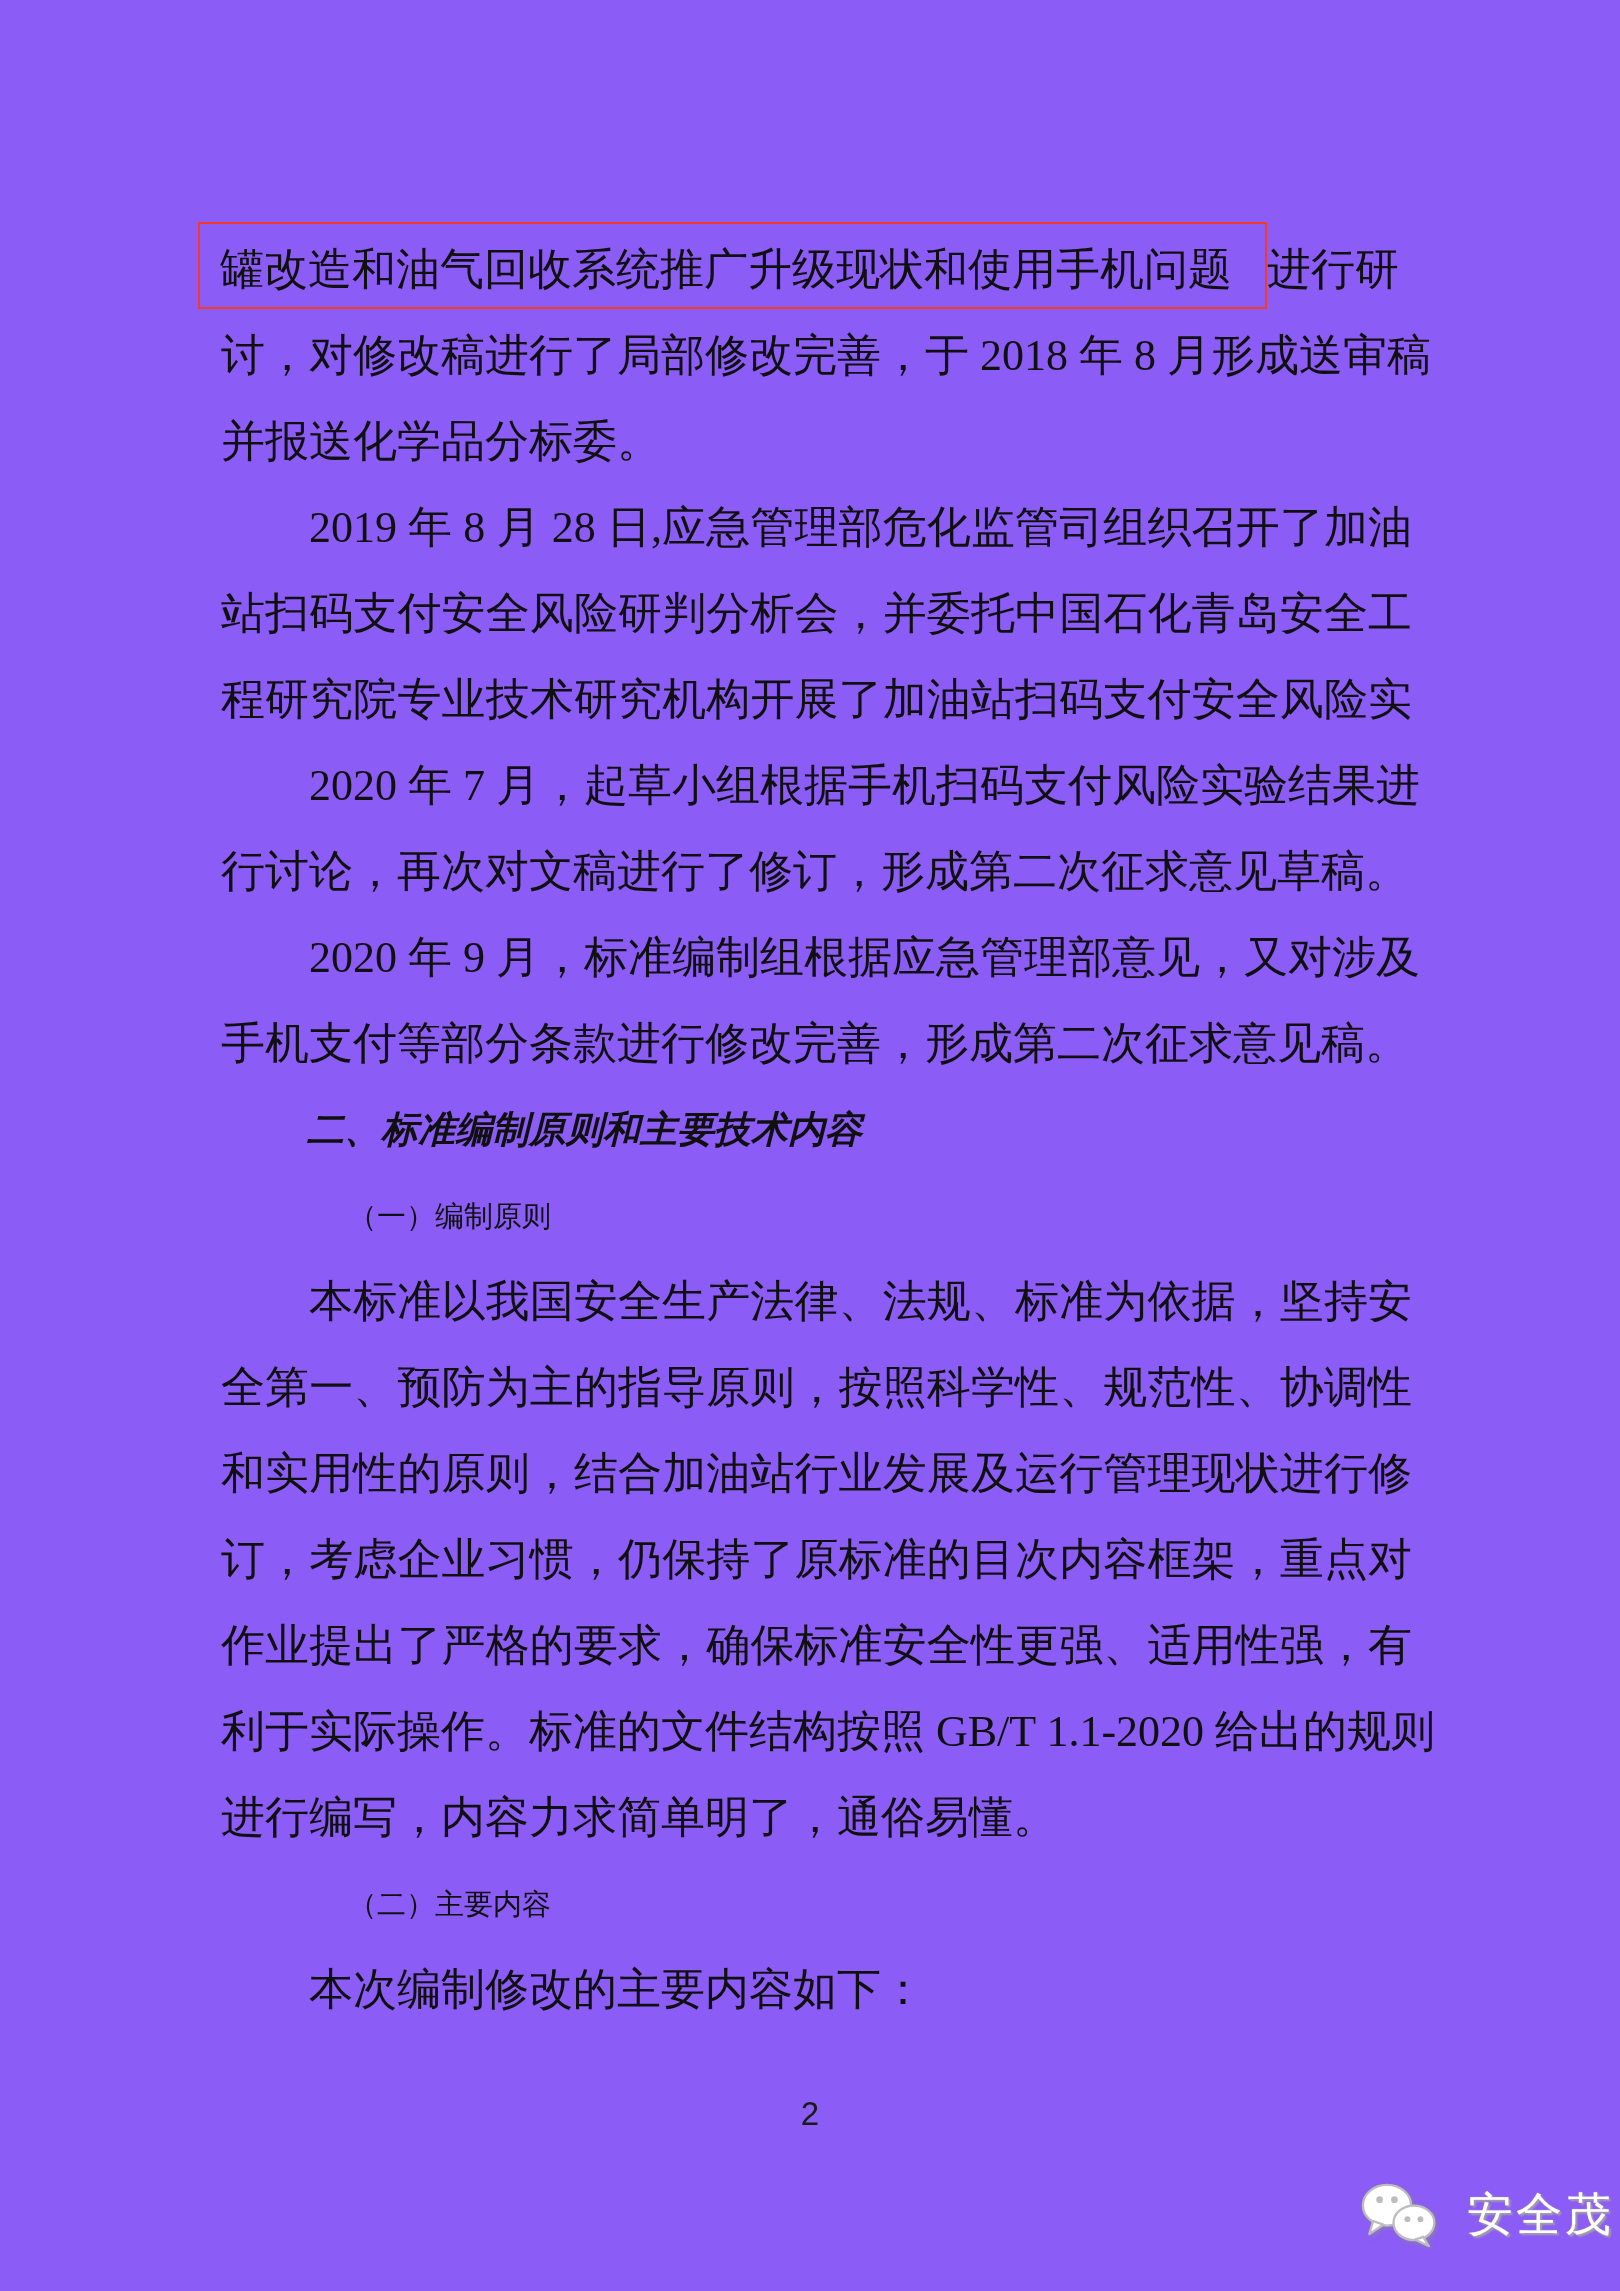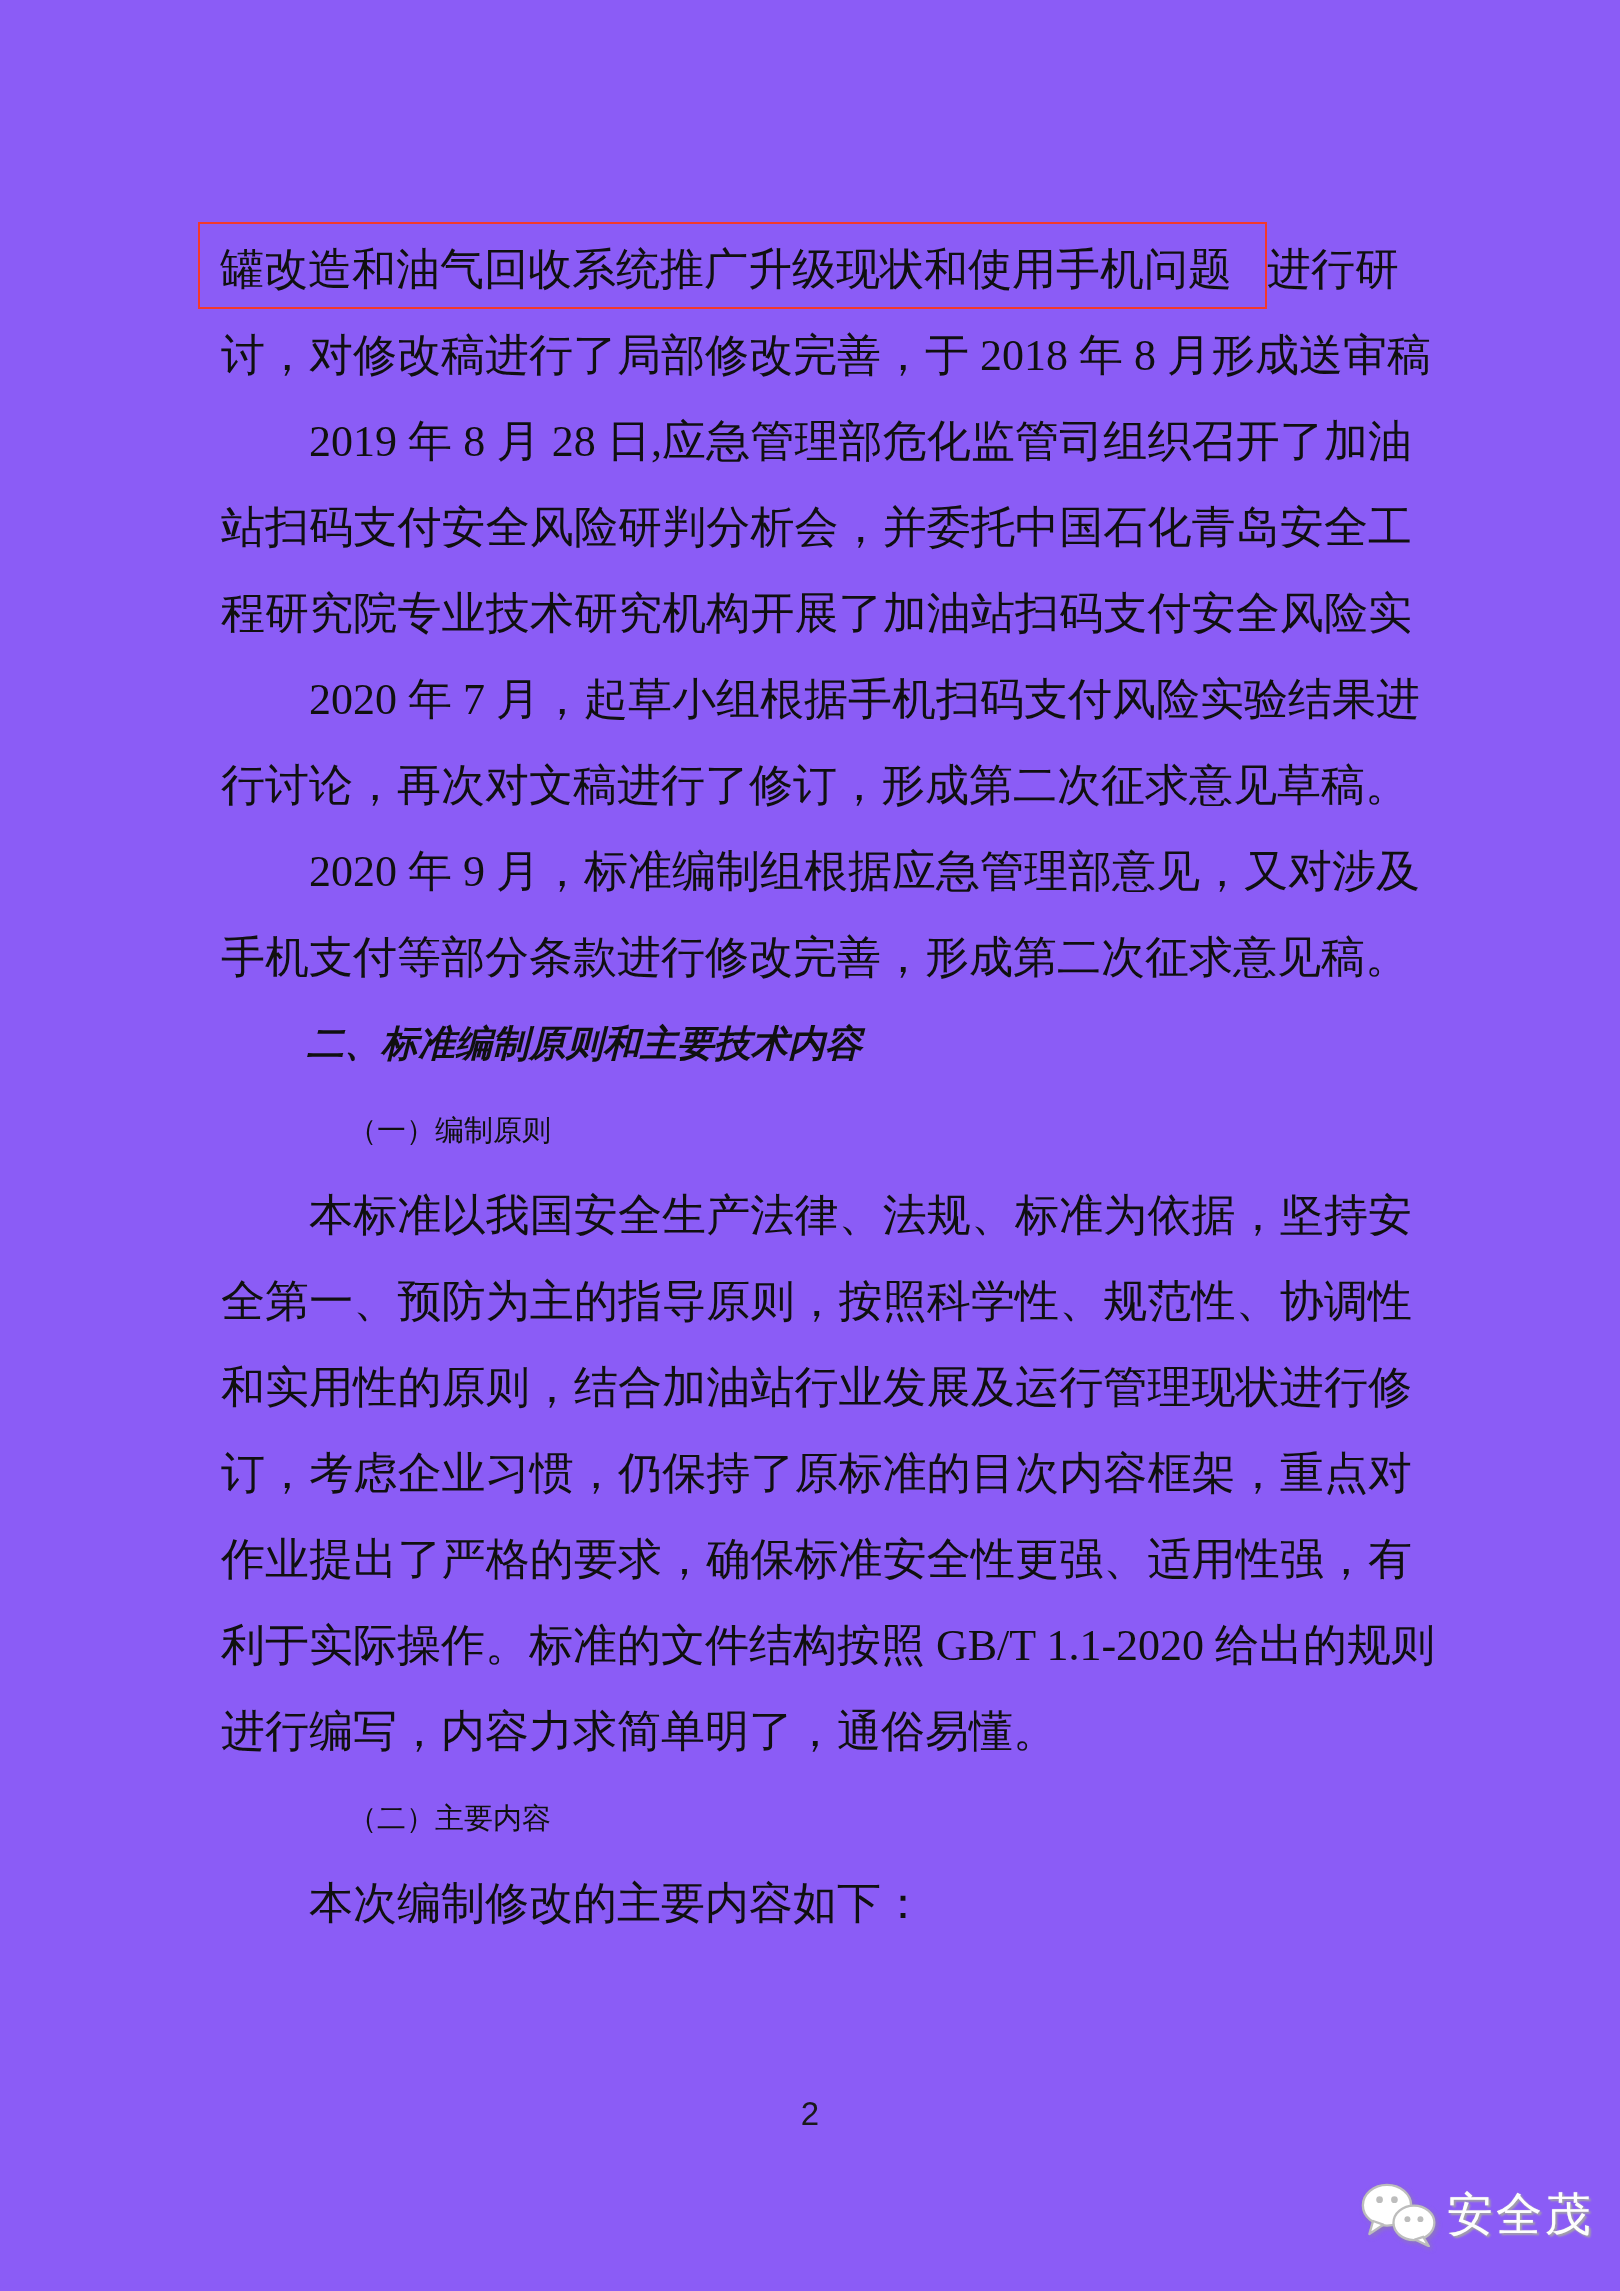--- a/index.html
+++ b/index.html
@@ -58,21 +58,21 @@
     font-family:"Liberation Sans","DejaVu Sans",sans-serif;
     font-size:33px;
     line-height:39px;
     color:#1a1a1a;
   }
   .watermark{
     position:absolute;
     left:1357px;top:2182px;
     display:flex;
     align-items:center;
-    gap:4px;
+    gap:24px;
   }
   .wm-icon{
     width:86px;height:65px;
     filter:drop-shadow(2px 2.9px 2px rgba(140,140,140,0.55));
   }
   .wm-text{
     font-size:46px;
     line-height:65px;
     letter-spacing:2.9px;
     color:#fdfdfd;
@@ -81,20 +81,21 @@
   }
 </style>
 </head>
 <body>
 
 <div class="page">
 
   <div class="doc-body">
       <div class="line boxed"><span class="redbox">罐改造和油气回收系统推广升级现状和使用手机问题</span><span>进行研</span></div>
       <div class="line mid">讨，对修改稿进行了局部修改完善，于 2018 年 8 月形成送审稿</div>
+      <div class="line end">并报送化学品分标委。</div>
       <div class="line start">2019 年 8 月 28 日,应急管理部危化监管司组织召开了加油</div>
       <div class="line mid">站扫码支付安全风险研判分析会，并委托中国石化青岛安全工</div>
       <div class="line mid">程研究院专业技术研究机构开展了加油站扫码支付安全风险实</div>
       <div class="line start">2020 年 7 月，起草小组根据手机扫码支付风险实验结果进</div>
       <div class="line end">行讨论，再次对文稿进行了修订，形成第二次征求意见草稿。</div>
       <div class="line start">2020 年 9 月，标准编制组根据应急管理部意见，又对涉及</div>
       <div class="line end">手机支付等部分条款进行修改完善，形成第二次征求意见稿。</div>
       <div class="line heading-major">二、标准编制原则和主要技术内容</div>
       <div class="line heading-sub">（一）编制原则</div>
       <div class="line start">本标准以我国安全生产法律、法规、标准为依据，坚持安</div>

